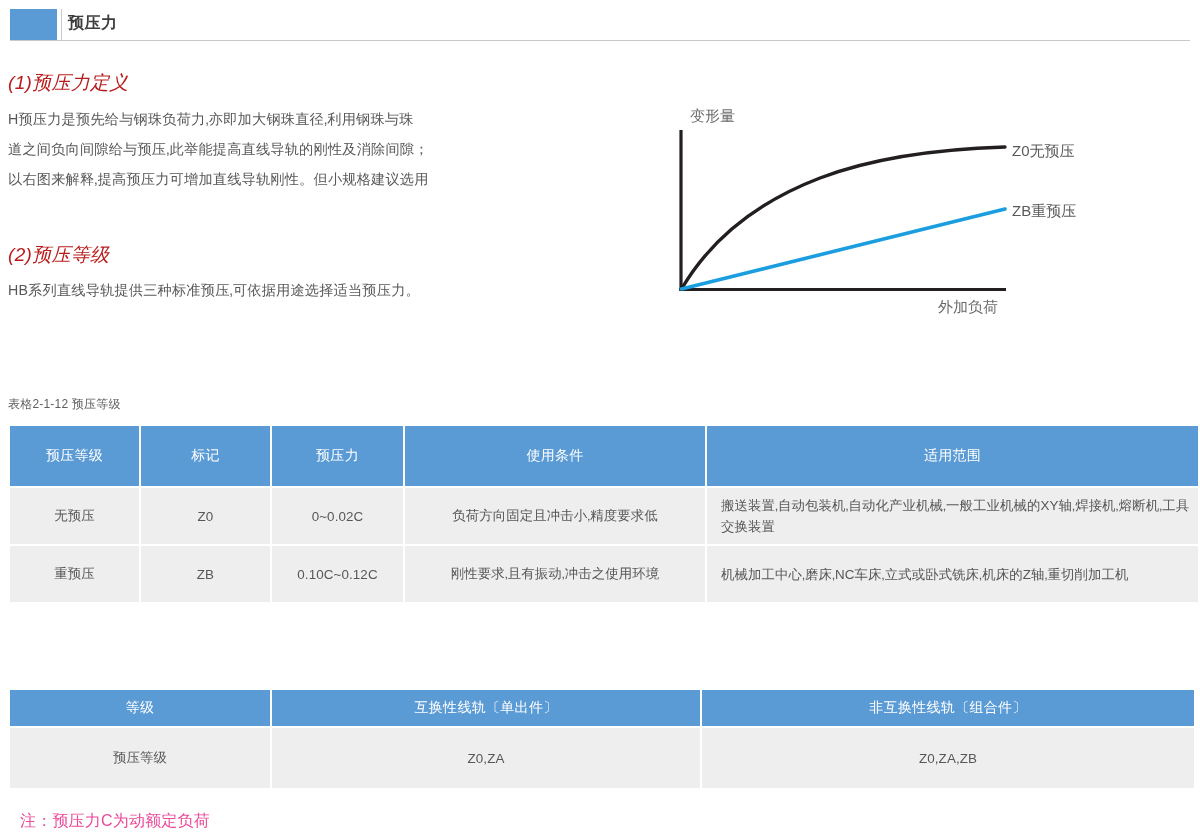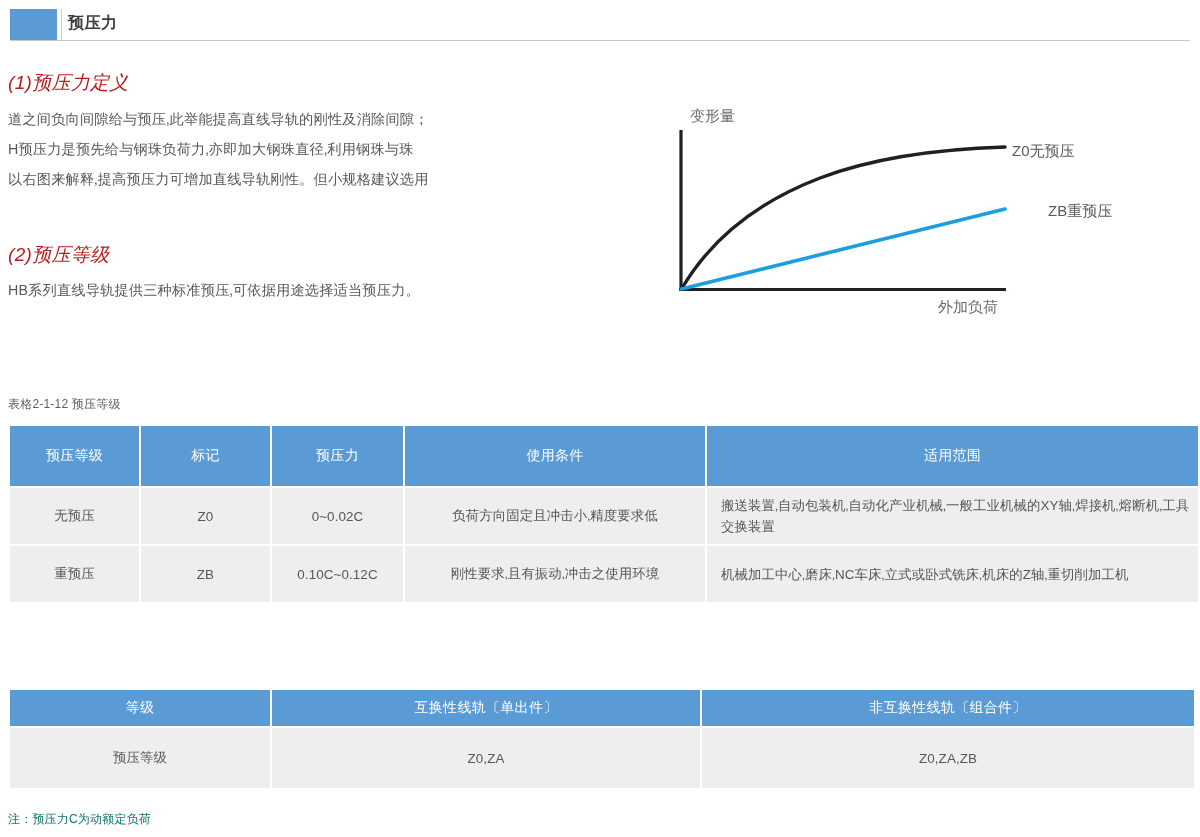--- a/index.html
+++ b/index.html
@@ -84,21 +84,21 @@
   }
   #chart-ylabel { left: 22px; top: 12px; margin-left: 48px; }
   #chart-xlabel { left: 318px; top: 203px; }
   .series-label {
     position: absolute;
     font-size: 15px;
     color: #5a5a5a;
     white-space: nowrap;
   }
   #series-label-0 { left: 392px; top: 47px; }
-  #series-label-1 { left: 392px; top: 107px; margin-left: 36px; }
+  #series-label-1 { left: 392px; top: 107px; }
 
   
   .table-caption {
     position: absolute; left: 8px; top: 396px;
     font-size: 12px;
     color: #5e5e5e;
     letter-spacing: 0.2px;
     white-space: nowrap;
   }
 
@@ -137,44 +137,44 @@
 
   #table-rail-types {
     left: 8px; top: 688px;
     width: 1184px;
   }
   #table-rail-types th { height: 36px; }
   #table-rail-types td { height: 60px; }
 
   
   .footnote {
-    position: absolute; left: 8px; top: 811px;
-    font-size: 12px;
-    color: #0f766e;
+    position: absolute; left: 20px; top: 811px;
+    font-size: 16px;
+    color: #ec4899;
     letter-spacing: 0.2px;
     white-space: nowrap;
   }
 </style>
 </head>
 <body>
 
 <div class="page">
 
   <div class="section-header">
     <div class="swatch"></div>
     <div class="vrule"></div>
     <div class="rule"></div>
     <div class="title">预压力</div>
   </div>
 
   <div class="subhead" id="subhead-1">(1)预压力定义</div>
 
   <div class="body-par">
+    <span class="body-line">H预压力是预先给与钢珠负荷力‚亦即加大钢珠直径‚利用钢珠与珠</span>
     <span class="body-line">道之间负向间隙给与预压‚此举能提高直线导轨的刚性及消除间隙；</span>
-    <span class="body-line">H预压力是预先给与钢珠负荷力‚亦即加大钢珠直径‚利用钢珠与珠</span>
     <span class="body-line">以右图来解释‚提高预压力可增加直线导轨刚性。但小规格建议选用</span>
   </div>
 
   <div class="subhead" id="subhead-2">(2)预压等级</div>
 
   <div class="body-par2">HB系列直线导轨提供三种标准预压‚可依据用途选择适当预压力。</div>
 
   <div class="chart-wrap">
     <svg width="560" height="240" viewBox="0 0 560 240">
 

